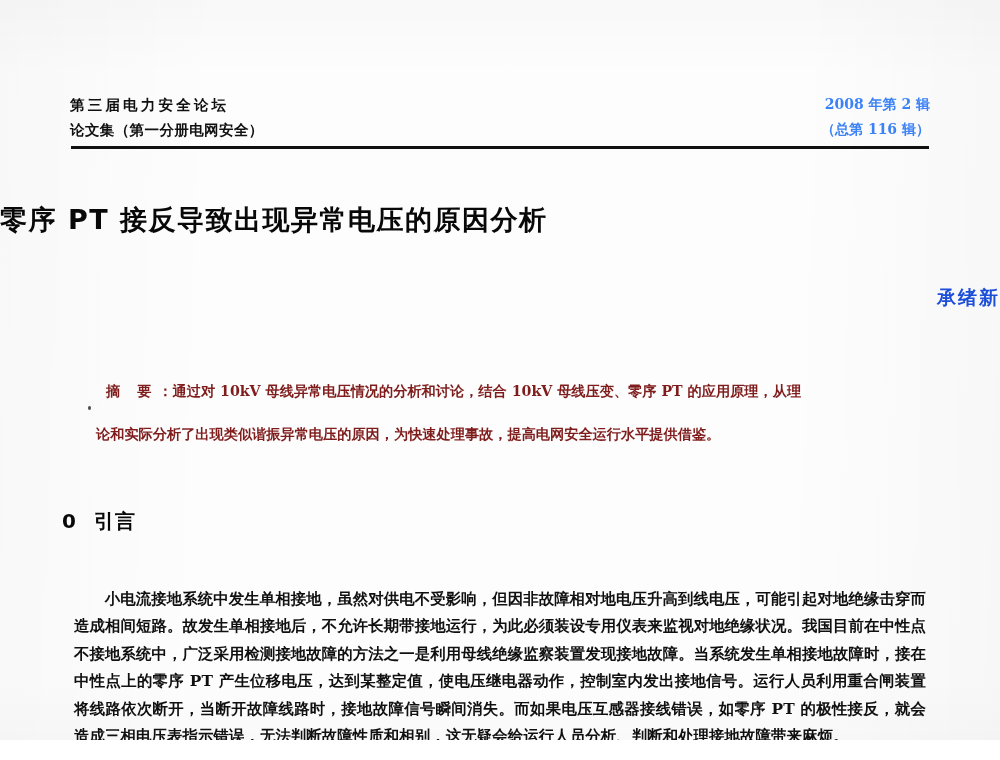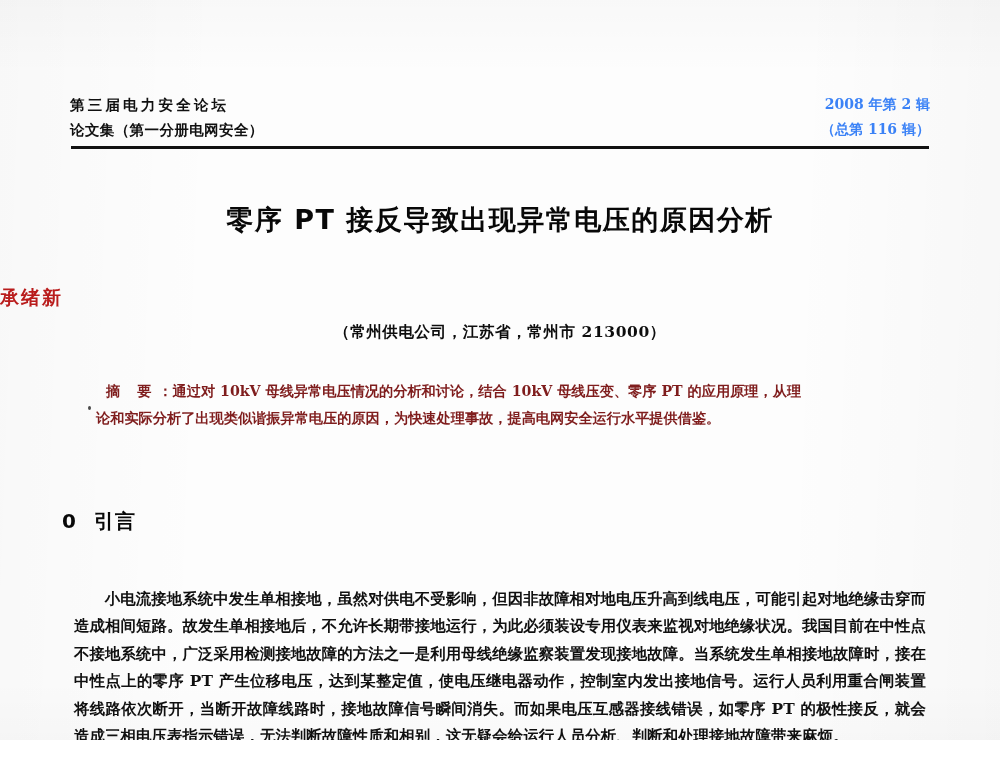--- a/index.html
+++ b/index.html
@@ -68,38 +68,38 @@
     height: 3px;
     background: #111;
   }
 
   
   .doc-title {
     position: absolute;
     top: 202px;
     left: 0;
     width: 1000px;
-    text-align: center;
+    text-align: left;
     font-family: "DejaVu Sans", "Liberation Sans", sans-serif;
     font-weight: 700;
     font-size: 27px;
     letter-spacing: 1.5px;
     color: #080808;
   }
   .doc-author {
     position: absolute;
     top: 285px;
     left: 0;
     width: 1000px;
-    text-align: left;
+    text-align: right;
     font-family: "DejaVu Serif", "Liberation Serif", serif;
     font-weight: 700;
     font-size: 19px;
     letter-spacing: 2px;
-    color: #b91c1c;
+    color: #1d4ed8;
   }
   .doc-affil {
     position: absolute;
     top: 322px;
     left: 0;
     width: 1000px;
     text-align: center;
     font-family: "DejaVu Serif", "Liberation Serif", serif;
     font-weight: 700;
     font-size: 15.5px;
@@ -117,21 +117,21 @@
     font-weight: 700;
     font-size: 14.2px;
     line-height: 26.5px;
     color: #7f1d1d;
     text-align: justify;
   }
   .abstract .ab-label {
     letter-spacing: 6px;
     margin-right: 1px;
   }
-  .abstract .ab-line2 { display: block; margin-left: -10px; }
+  .abstract .ab-line2 { display: block; margin-left: -10px; margin-top: 16px; }
   .keywords {
     position: absolute;
     top: 441px;
     left: 96px;
     width: 820px;
     font-family: "DejaVu Serif", "Liberation Serif", serif;
     font-weight: 700;
     font-size: 14.2px;
     line-height: 24px;
     color: #0d0d0d;
@@ -193,21 +193,20 @@
     </div>
     <div class="runhead-right">
       <div>2008 年第 2 辑</div>
       <div>（总第 116 辑）</div>
     </div>
   </div>
   <div class="head-rule"></div>
 
   <div class="doc-title">零序 PT 接反导致出现异常电压的原因分析</div>
   <div class="doc-author">承绪新</div>
-  <div class="doc-affil">（常州供电公司，江苏省，常州市  213000）</div>
 
   <div class="abstract"><span class="ab-label">摘 要</span><span>：</span><span>通过对 10kV 母线异常电压情况的分析和讨论，结合 10kV 母线压变、零序 PT 的应用原理，从理</span><span class="ab-line2">论和实际分析了出现类似谐振异常电压的原因，为快速处理事故，提高电网安全运行水平提供借鉴。</span></div>
 
   <div class="speck"></div>
 
 
   <div class="section-head"><span class="num">0</span><span>引言</span></div>
 
   <div class="body-text">
     <p>小电流接地系统中发生单相接地，虽然对供电不受影响，但因非故障相对地电压升高到线电压，可能引起对地绝缘击穿而造成相间短路。故发生单相接地后，不允许长期带接地运行，为此必须装设专用仪表来监视对地绝缘状况。我国目前在中性点不接地系统中，广泛采用检测接地故障的方法之一是利用母线绝缘监察装置发现接地故障。当系统发生单相接地故障时，接在中性点上的零序 PT 产生位移电压，达到某整定值，使电压继电器动作，控制室内发出接地信号。运行人员利用重合闸装置将线路依次断开，当断开故障线路时，接地故障信号瞬间消失。而如果电压互感器接线错误，如零序 PT 的极性接反，就会造成三相电压表指示错误，无法判断故障性质和相别，这无疑会给运行人员分析、判断和处理接地故障带来麻烦。</p>

